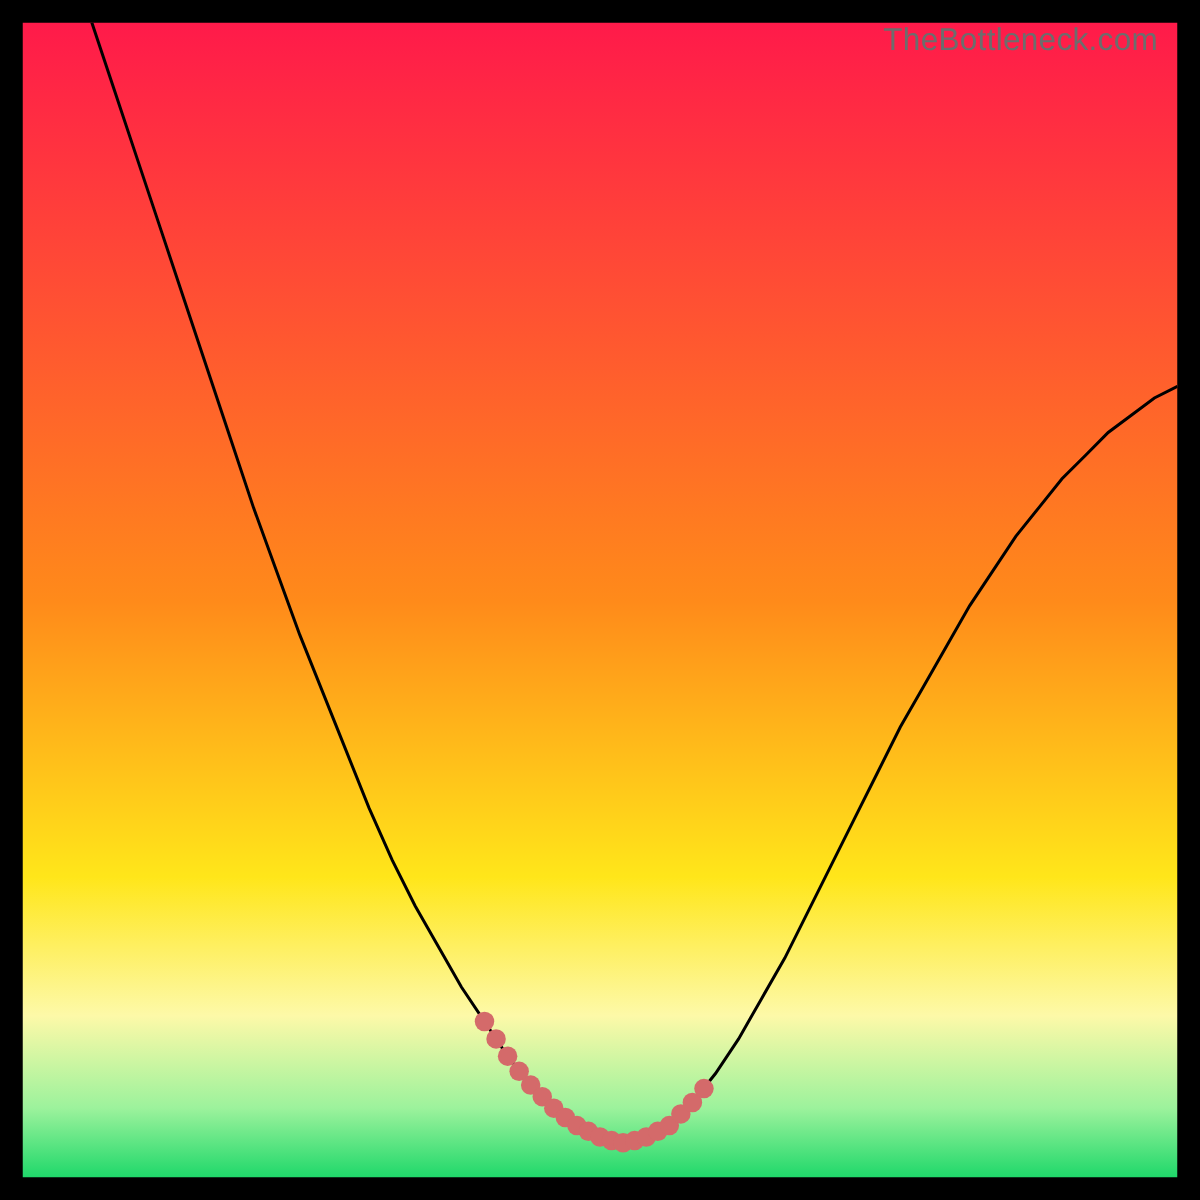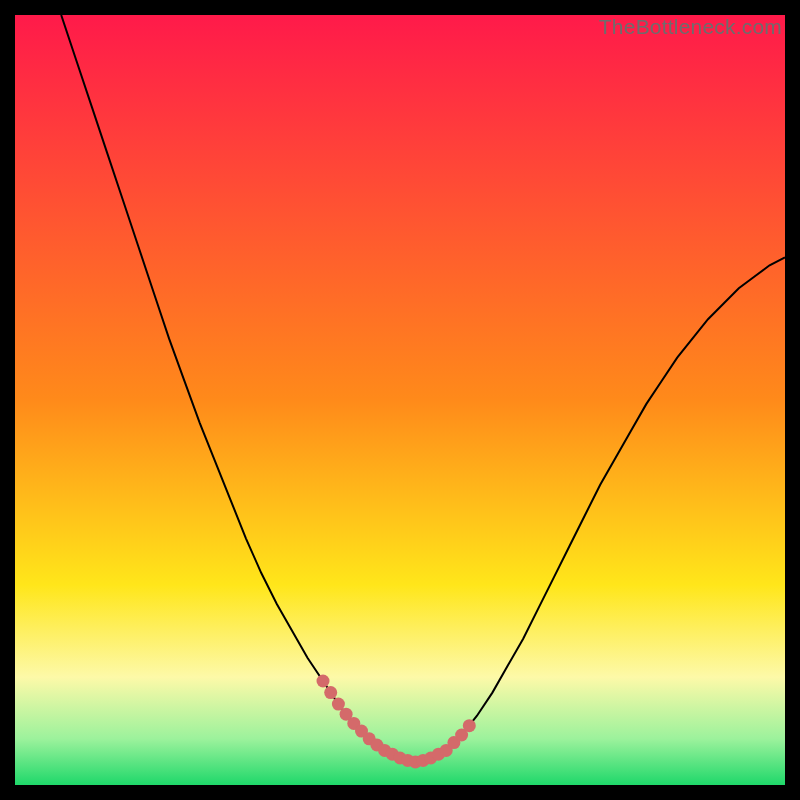--- a/index.html
+++ b/index.html
@@ -22,21 +22,21 @@
   .plot-area {
     position: absolute;
     left: 0;
     top: 0;
     width: 770px;
     height: 770px;
   }
   .watermark {
     position: absolute;
     top: 15px;
-    right: 18px;
+    right: 28px;
     color: #6d6d6d;
     font-size: 21px;
     letter-spacing: 0.2px;
     font-weight: 500;
   }
   svg {
     display: block;
   }
 </style>
 </head>

